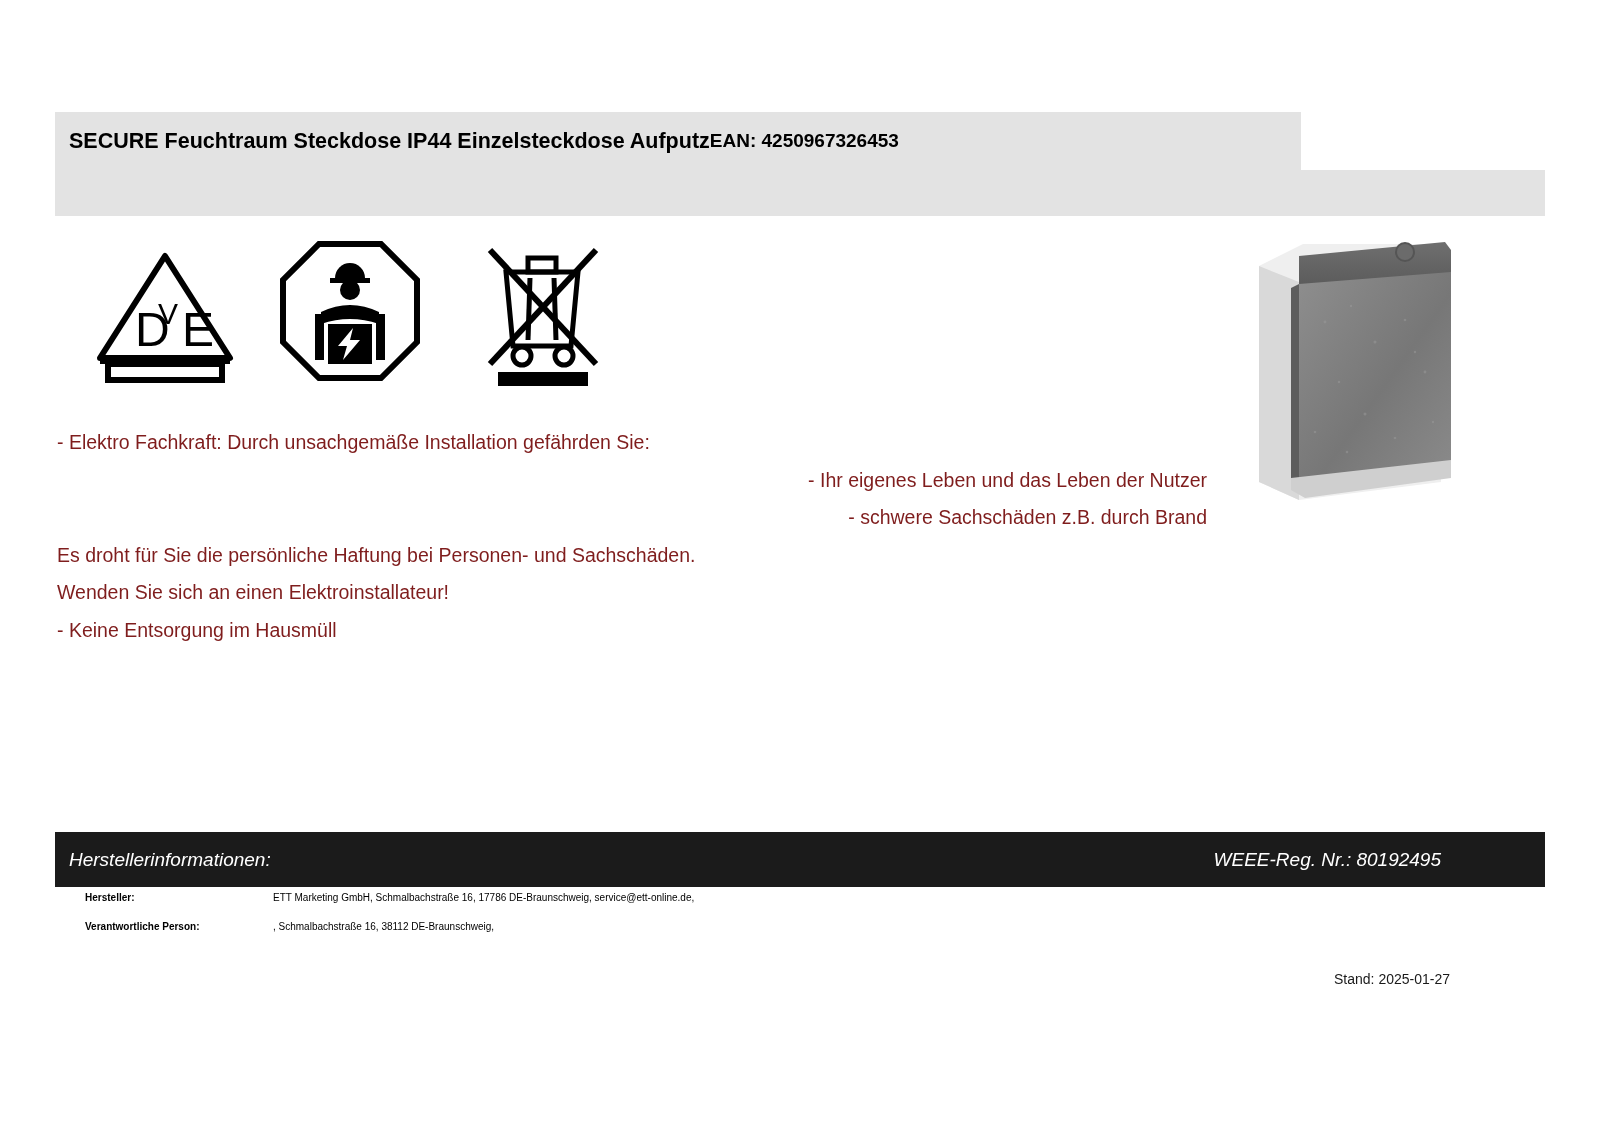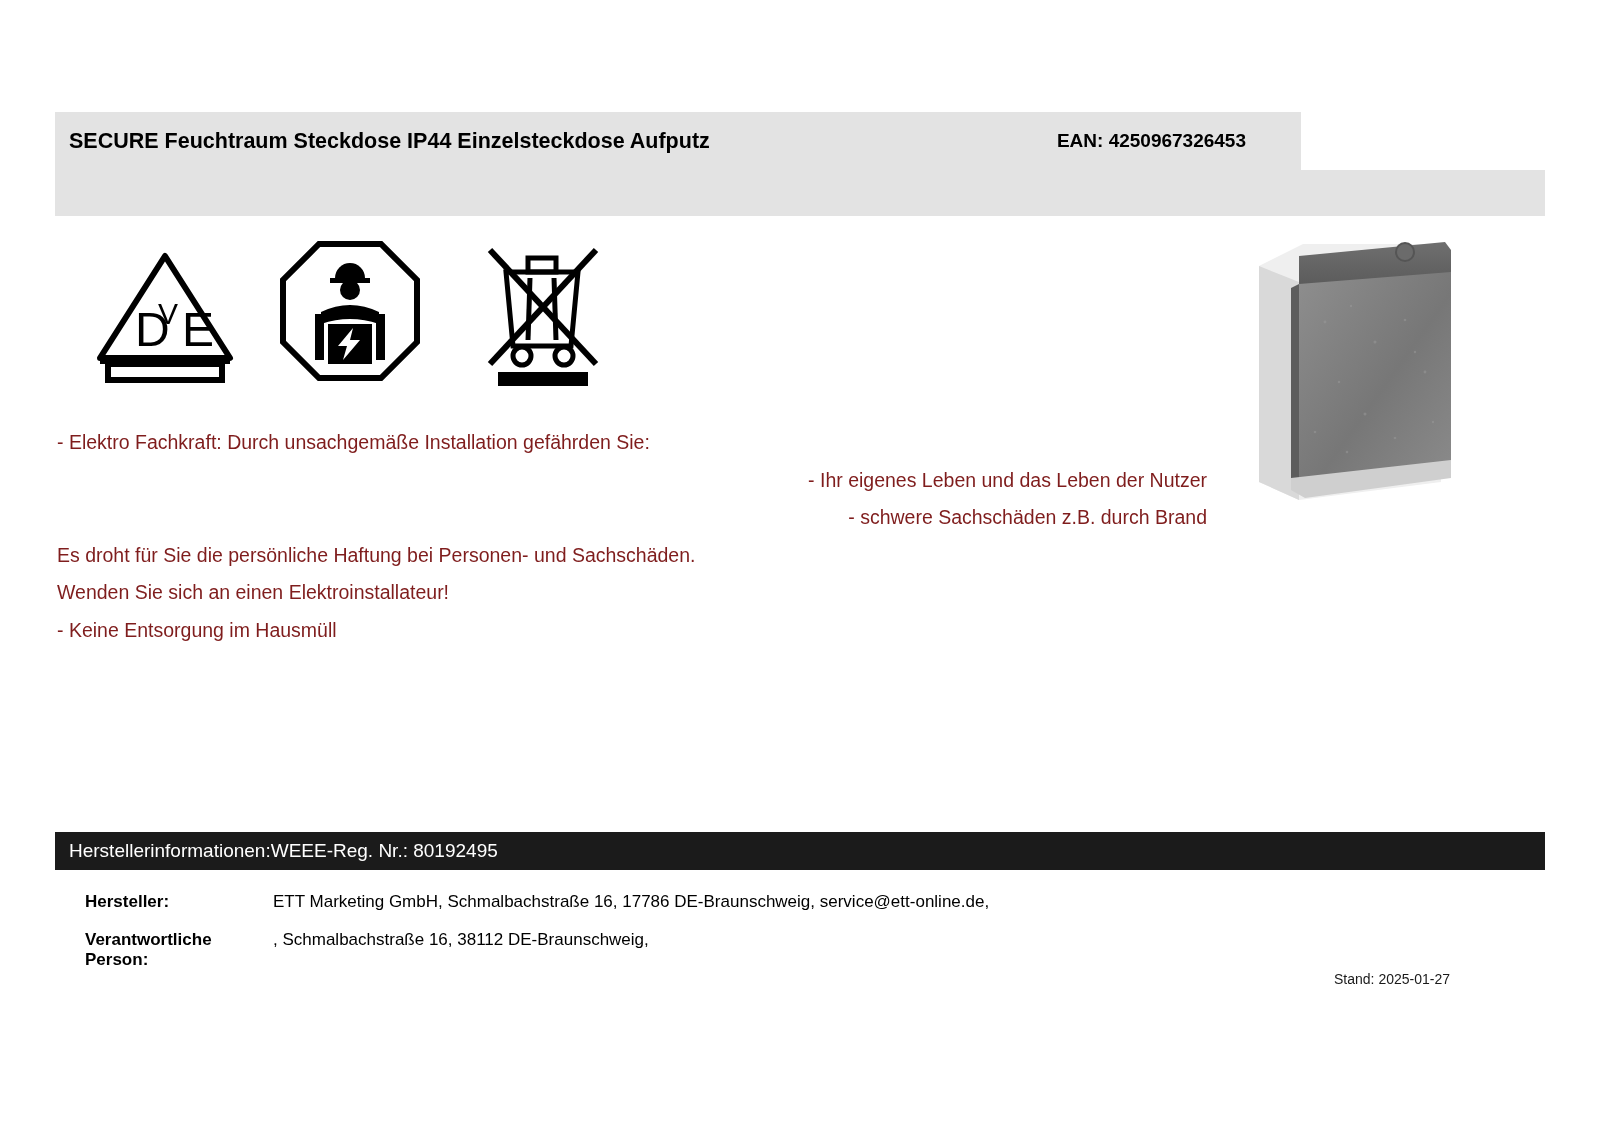--- a/index.html
+++ b/index.html
@@ -44,21 +44,21 @@
 
   .subheader-bar {
     position: absolute;
     left: 55px;
     top: 112px;
     width: 1246px;
     height: 58px;
     background: #e3e3e3;
     display: flex;
     align-items: center;
-    justify-content: space-between;
+    justify-content: flex-start;
   }
   .subheader-title {
     font-size: 21.5px;
     font-weight: bold;
     padding-left: 14px;
   }
   .subheader-ean {
     font-size: 19px;
     font-weight: bold;
     padding-right: 55px;
@@ -110,42 +110,44 @@
   }
   .body-text .lvl1 { padding-left: 0px; }
   .body-text .lvl2 { padding-left: 62px; text-align: right; }
 
   
   .footer-bar {
     position: absolute;
     left: 55px;
     top: 832px;
     width: 1490px;
-    height: 38px;
+    height: 55px;
     background: #1b1b1b;
     display: flex;
     align-items: center;
+    justify-content: space-between;
+    font-style: italic;
   }
   .footer-left {
     color: #ffffff;
     font-size: 19px;
     padding-left: 14px;
   }
   .footer-right {
     color: #ffffff;
     font-size: 19px;
     padding-right: 104px;
   }
 
   .manu-block {
     position: absolute;
     left: 85px;
     top: 892px;
     width: 1400px;
-    font-size: 17px;
+    font-size: 10px;
   }
   .manu-row {
     display: flex;
     align-items: baseline;
     margin-bottom: 18px;
   }
   .manu-label {
     font-weight: bold;
     width: 188px;
     flex: 0 0 188px;

